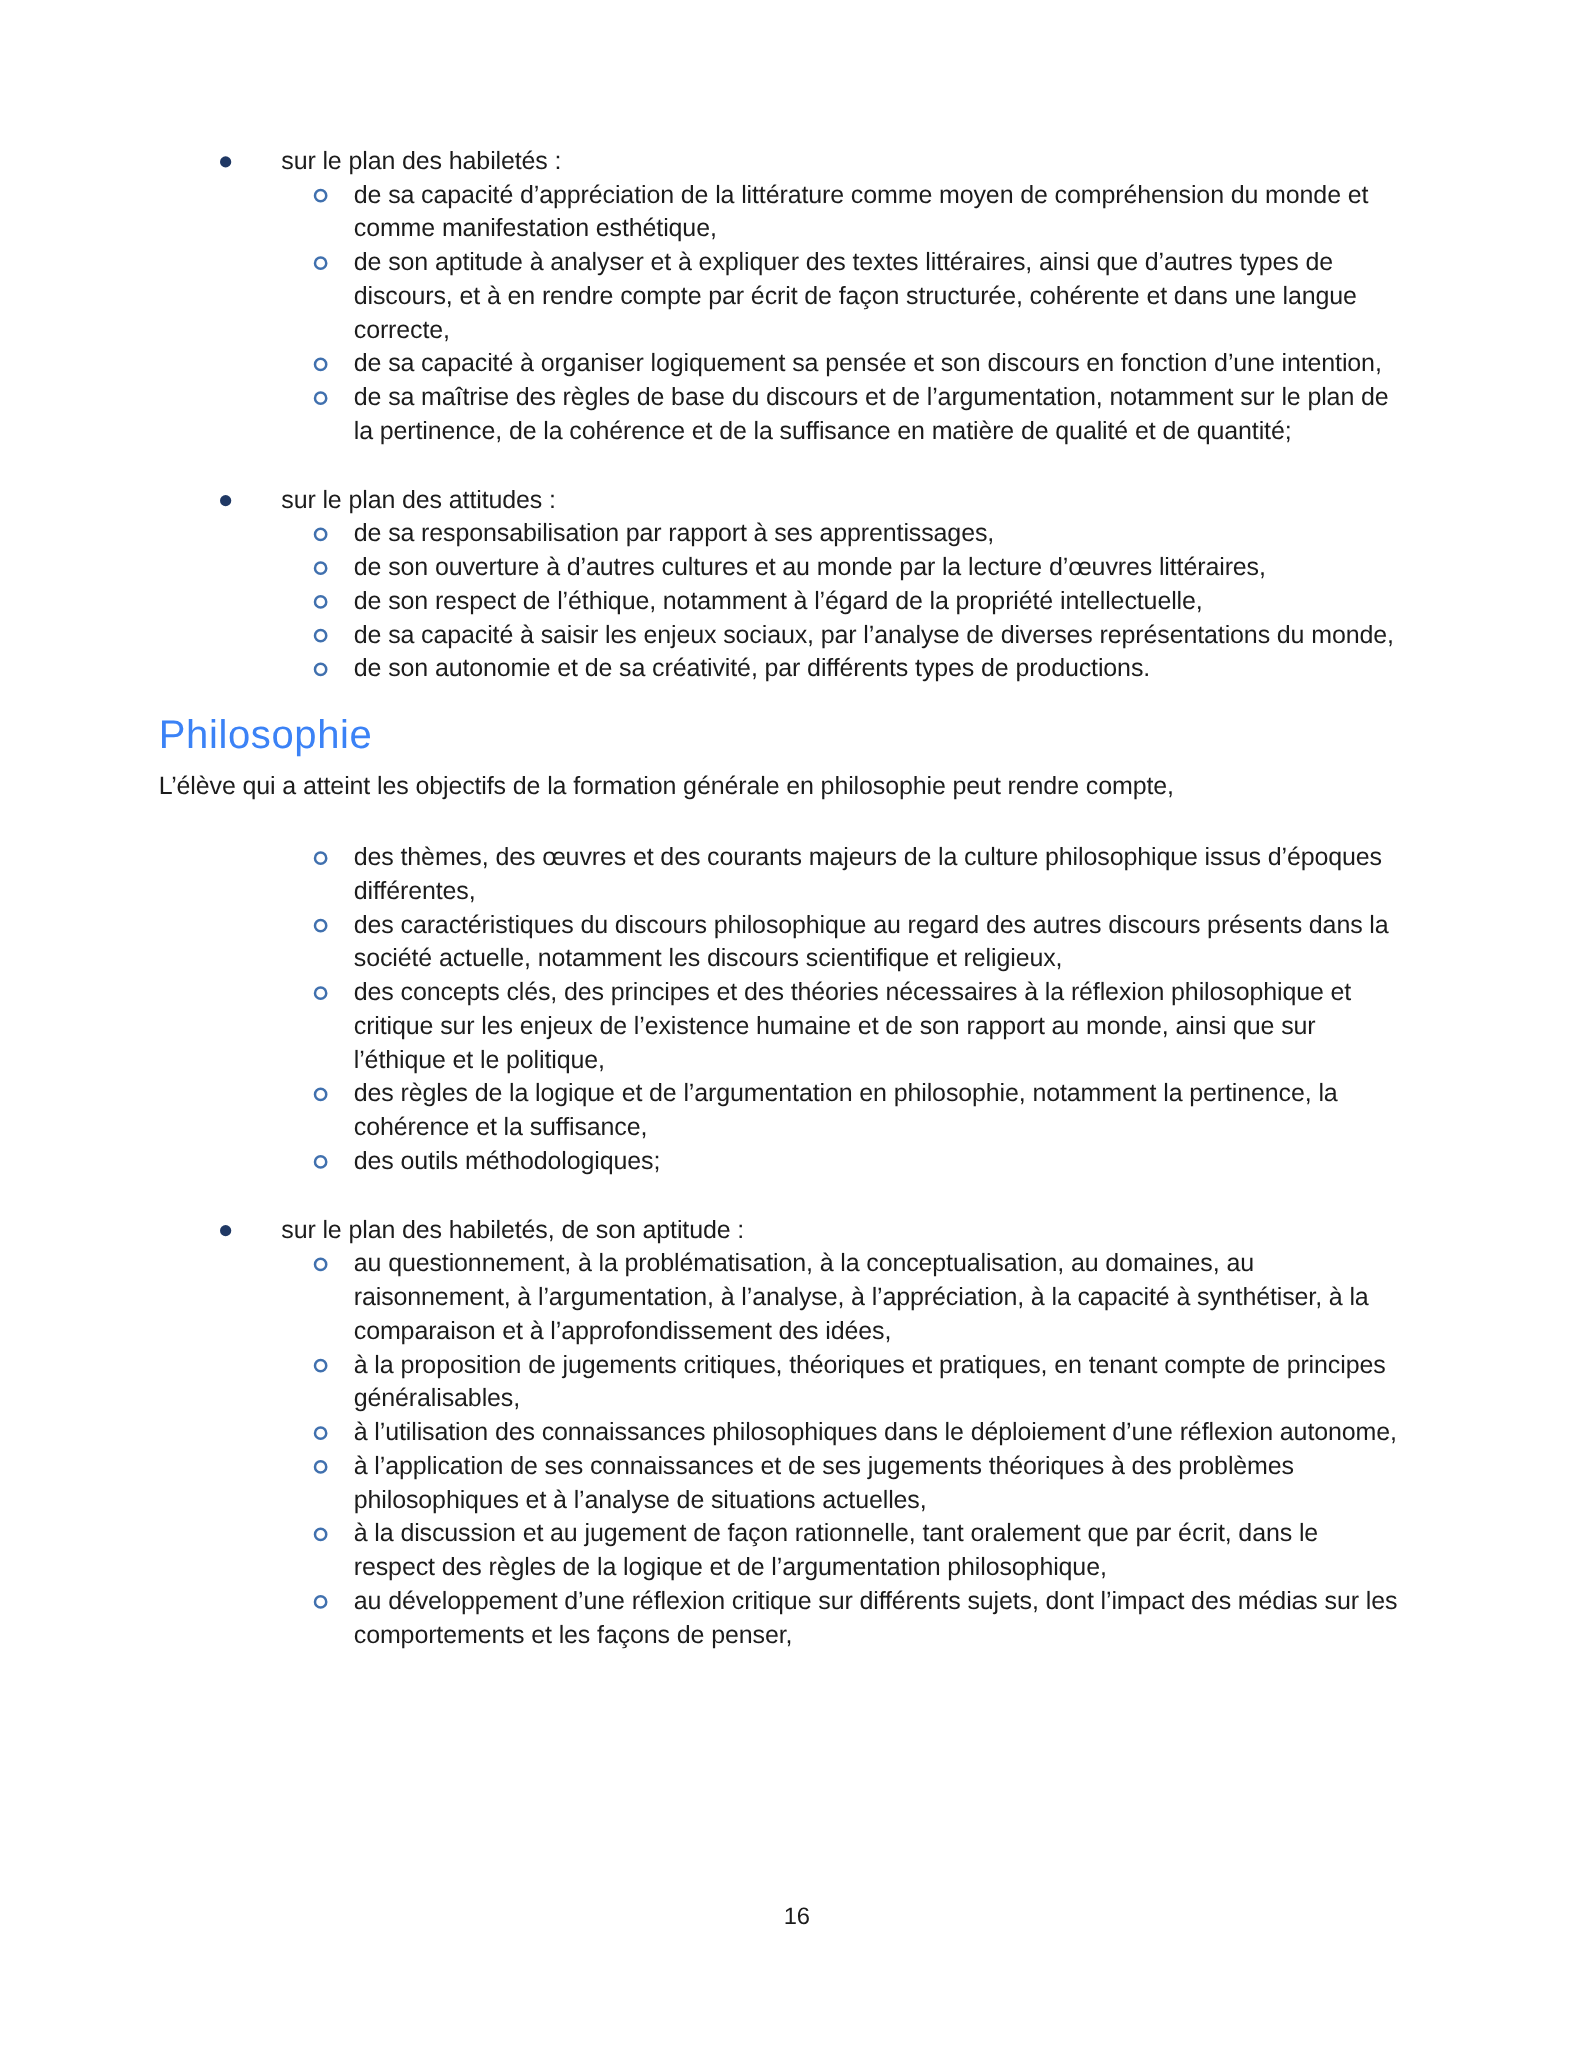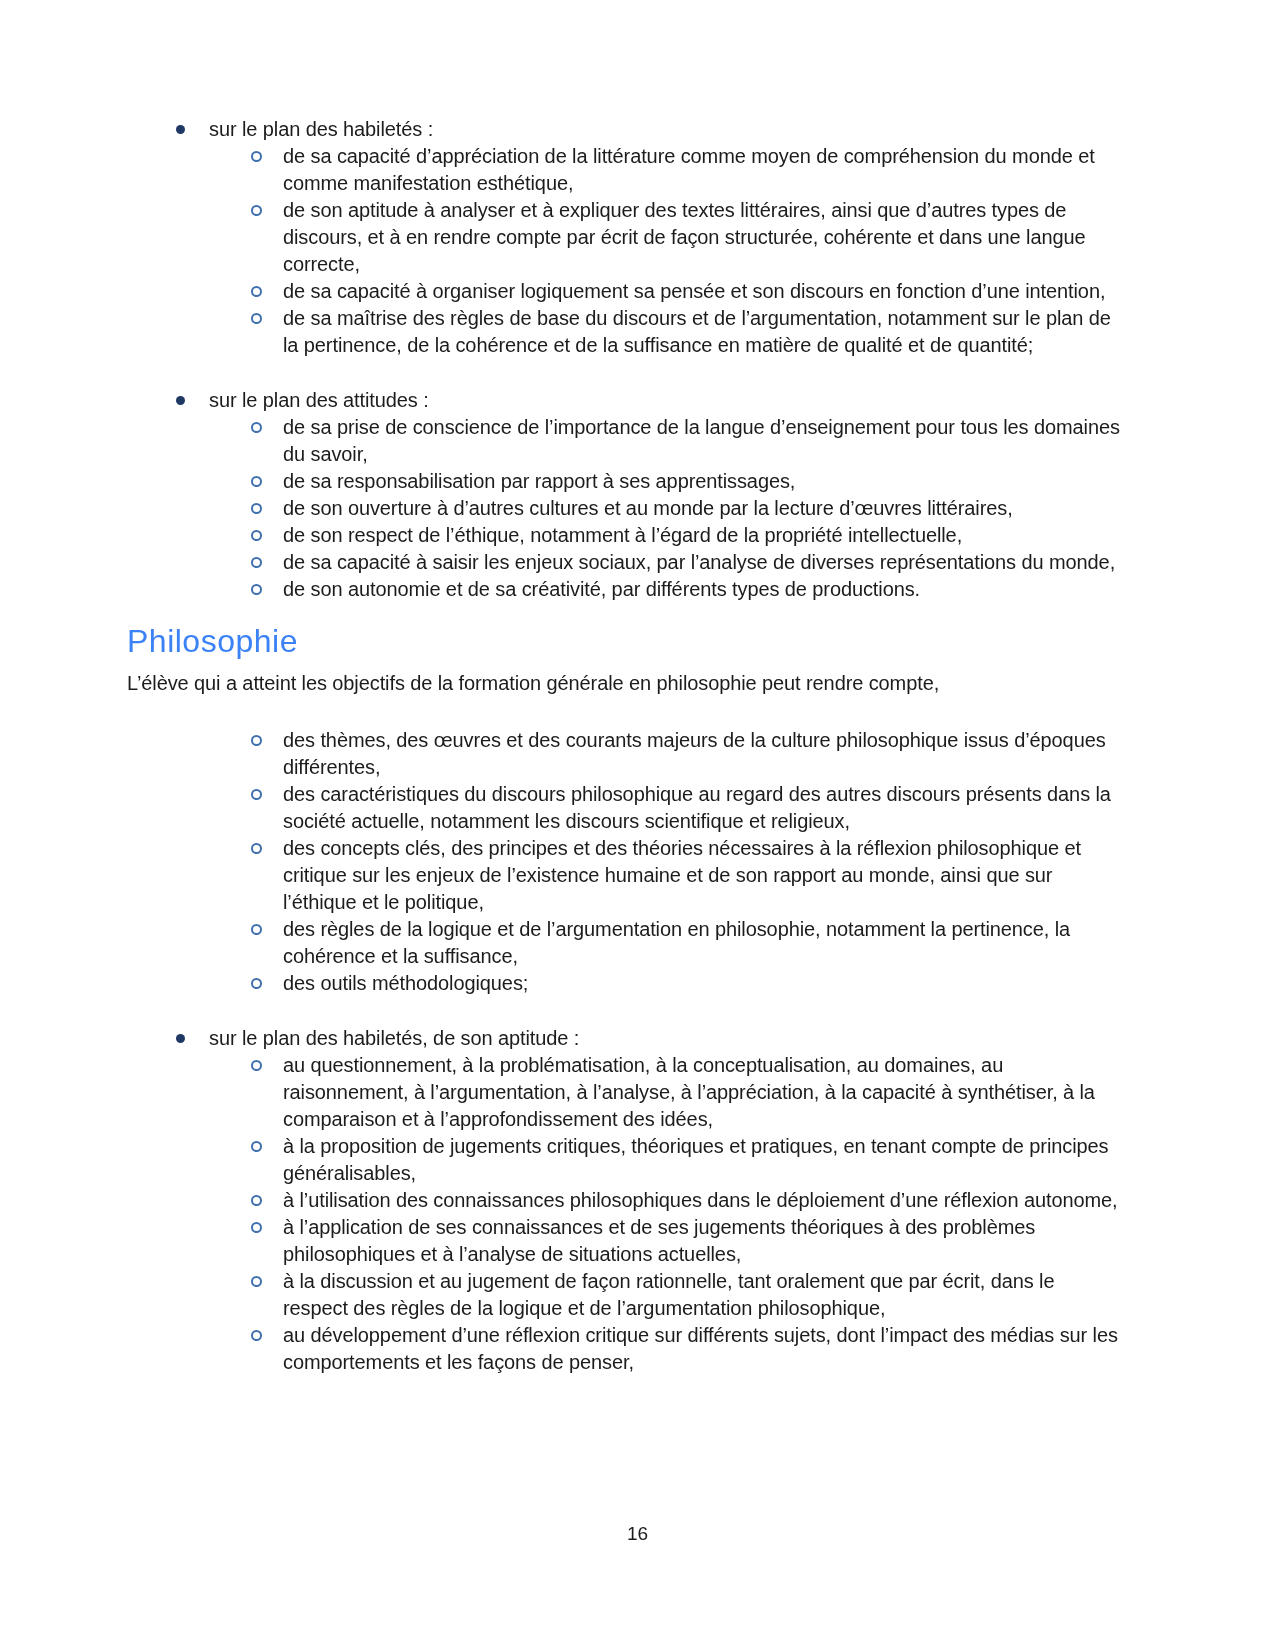--- a/index.html
+++ b/index.html
@@ -26,21 +26,21 @@
     left: 127px;
     top: 116px;
     width: 995px;
     font-size: 20px;
     line-height: 27px;
     letter-spacing: -0.1px;
   }
   .group { margin: 0 0 28px 0; }
   .group:last-child { margin-bottom: 0; }
 
-  .l1 { display: flex; }
+  .l1 { display: flex; gap: 16px; }
   .b1 {
     flex: none;
     width: 9px;
     height: 9px;
     border-radius: 50%;
     background: #1f3864;
     margin-left: 49px;
     margin-top: 9px;
   }
   .l1-text { margin-left: 24px; }
@@ -114,24 +114,20 @@
           </ul>
         </div>
         <div class="group">
           <div class="l1">
             <span class="b1"></span>
             <span class="l1-text">sur le plan des attitudes :</span>
           </div>
           <ul class="l2">
             <li>
               <span class="b2"></span>
-              <span class="l2-text">de sa prise de conscience de l’importance de la langue d’enseignement pour tous les domaines du savoir,</span>
-            </li>
-            <li>
-              <span class="b2"></span>
               <span class="l2-text">de sa responsabilisation par rapport à ses apprentissages,</span>
             </li>
             <li>
               <span class="b2"></span>
               <span class="l2-text">de son ouverture à d’autres cultures et au monde par la lecture d’œuvres littéraires,</span>
             </li>
             <li>
               <span class="b2"></span>
               <span class="l2-text">de son respect de l’éthique, notamment à l’égard de la propriété intellectuelle,</span>
             </li>

